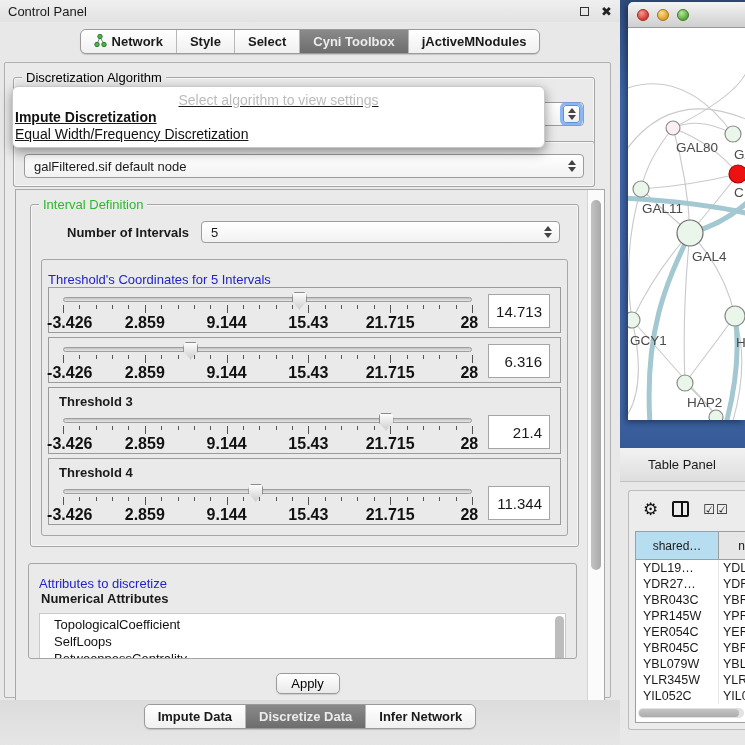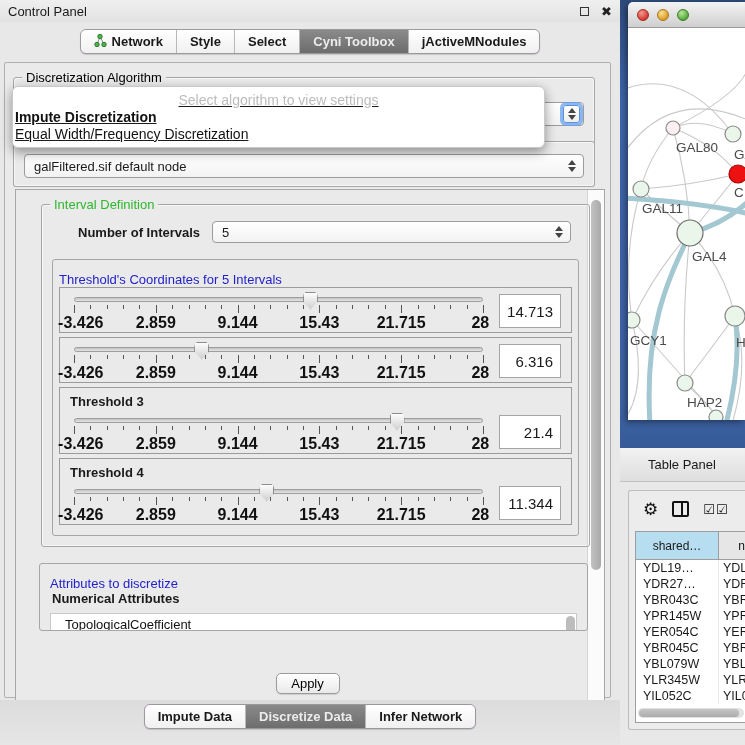--- a/index.html
+++ b/index.html
@@ -60,21 +60,21 @@
   .track { position:relative; height:5px; border:1px solid #9e9e9e; border-radius:3px; background:linear-gradient(#c3c3c3,#e6e6e6); }
   .handle { position:absolute; top:-6px; width:15px; height:18px; background:linear-gradient(#fdfdfd,#cfcfcf); border:1px solid #8c8c8c; clip-path:polygon(22% 0,78% 0,95% 14%,100% 36%,100% 55%,50% 100%,0 55%,0 36%,5% 14%); }
   .ticks { position:relative; height:8px; margin-top:3px; }
   .tick { position:absolute; top:0; width:1px; background:#555; height:4px; }
   .tick.major { height:8px; }
   .ticklabels { position:relative; height:12px; margin-top:1px; }
   .ticklabel { position:absolute; transform:translateX(-50%); font-size:16px; font-weight:bold; color:#111; white-space:nowrap; }
   .valbox { width:62px; height:34px; background:#fff; border:1px solid #a5a5a5; font-size:15px; display:flex; align-items:center; justify-content:flex-end; padding-right:7px; }
 
   
-  .attr-group { position:relative; margin:16px 10px 0 12px; border:1px solid #a6a6a6; border-radius:3px; padding:12px 10px 16px 10px; height:68px; overflow:hidden; }
+  .attr-group { position:relative; margin:16px 10px 0 12px; border:1px solid #a6a6a6; border-radius:3px; padding:12px 10px 16px 10px; height:96px; overflow:hidden; }
   .attr-sub { font-weight:bold; font-size:13px; margin:0 0 7px 2px; }
   .attr-list { position:relative; background:#fff; border:1px solid #c9c9c9; height:58px; overflow:hidden; padding:2px 0 0 14px; }
   .attr-item { font-size:13px; line-height:17px; color:#111; }
   .attr-scroll { position:absolute; right:1px; top:2px; width:9px; height:52px; background:#bdbdbd; border-radius:5px; }
 
   .apply-row { position:absolute; left:0; right:0; top:610px; display:flex; justify-content:center; }
   .apply-btn { min-width:64px; padding:2px 14px; font-size:13px; border:1px solid #9a9a9a; border-radius:5px; background:linear-gradient(#ffffff,#e9e9e9); cursor:pointer; box-shadow:0 1px 1px rgba(0,0,0,.12); }
 
   .bottombar { position:absolute; left:0; top:700px; width:620px; height:45px; background:linear-gradient(#dcdcdc,#e6e6e6); display:flex; justify-content:center; align-items:flex-start; padding-top:4px; }
 
@@ -174,21 +174,21 @@
           <span class="tri-down"></span>
         </div>
       </div>
     </div>
 
     <div class="scrollwrap">
       <div class="lane">
         <div class="thumb" style="top:10px; height:370px;"></div>
       </div>
 
-      <div style="position:absolute; left:11px; top:0; width:571px; height:538px; overflow:hidden;">
+      <div style="position:absolute; left:0; top:0; width:571px; height:538px; overflow:hidden;">
 
         <div class="groupbox" style="position:relative; margin:14px 8px 0 14px; border-radius:3px;">
           <span class="gtitle green">Interval Definition</span>
 
           <div class="num-row">
             <span class="lbl">Number of Intervals</span>
             <div class="combo">
               <span>5</span>
               <div class="stepper">
                 <span class="tri-up"></span>

